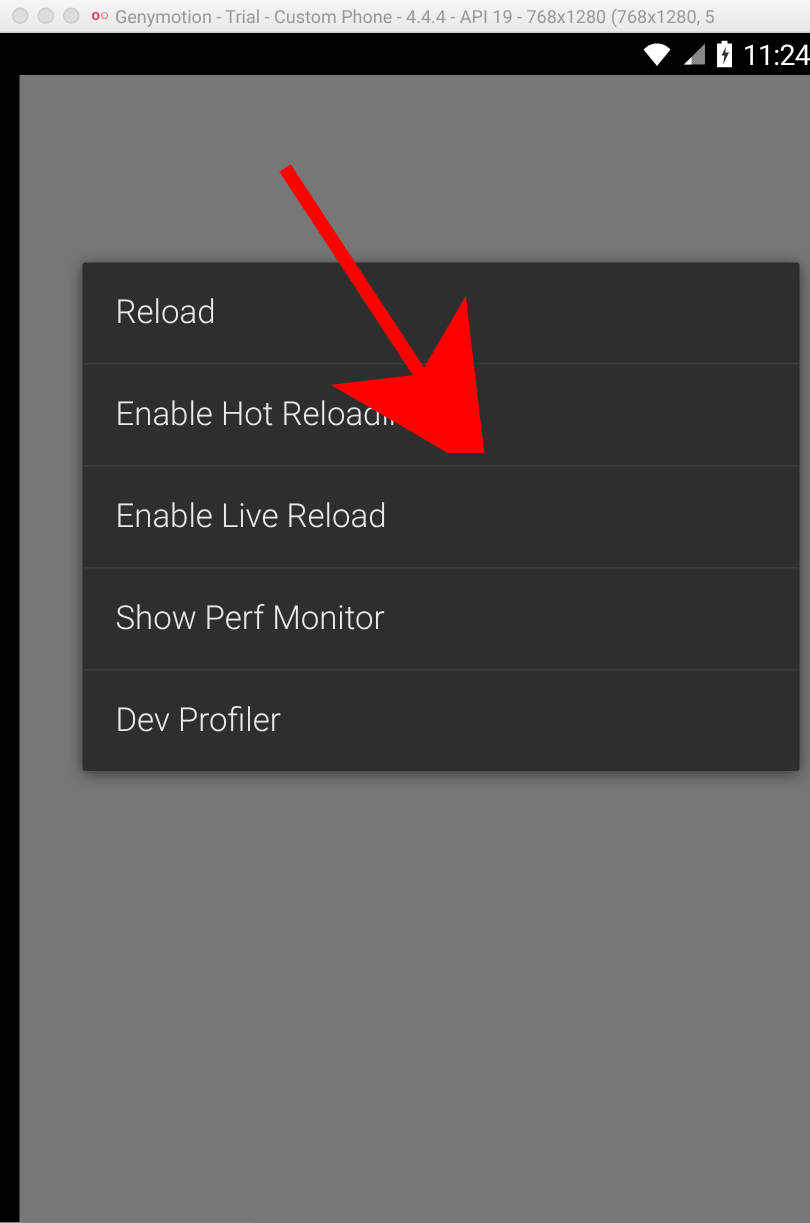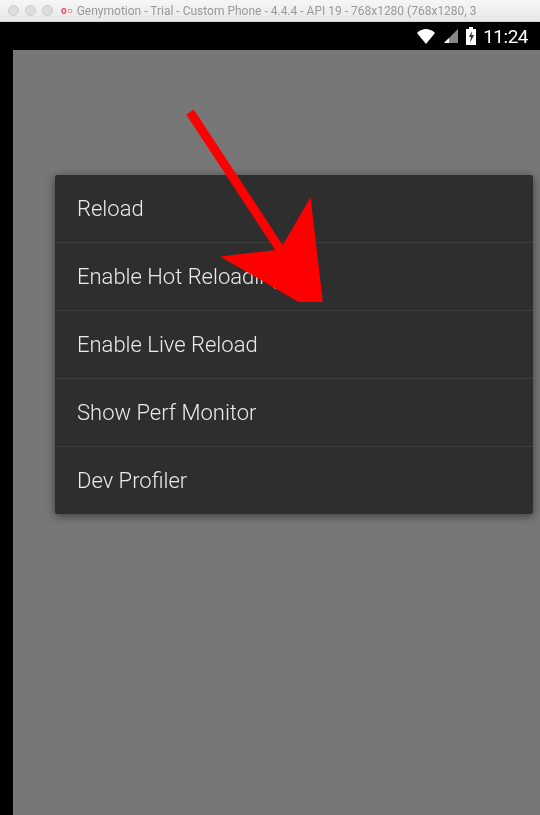--- a/index.html
+++ b/index.html
@@ -49,21 +49,21 @@
       right: 0;
       bottom: 0;
       background: #000;
     }
     .status-bar {
       height: 28px;
       background: #000;
       display: flex;
       justify-content: flex-end;
       align-items: center;
-      padding: 0 12px;
+      padding: 0 0;
       gap: 6px;
       color: #fff;
     }
     .status-bar .time {
       font-size: 19px;
       font-weight: 400;
       letter-spacing: -0.5px;
     }
     .wifi-icon svg, .signal-icon svg, .battery-icon svg { display: block; }
     .phone-content {
@@ -104,21 +104,21 @@
 </head>
 <body>
 
 <div class="mac-titlebar">
   <div class="traffic-lights">
     <div class="traffic-light"></div>
     <div class="traffic-light"></div>
     <div class="traffic-light"></div>
   </div>
   <span class="geny-icon">o○</span>
-  <span class="titlebar-text">Genymotion - Trial - Custom Phone - 4.4.4 - API 19 - 768x1280 (768x1280, 3</span>
+  <span class="titlebar-text">Genymotion - Trial - Custom Phone - 4.4.4 - API 19 - 768x1280 (768x1280, 5</span>
 </div>
 
 <div class="device-area">
   <div class="status-bar">
     <span class="wifi-icon">
       <svg width="22" height="18" viewBox="0 0 22 18">
           <path d="M11 17 L2 6 C5 3 8 2 11 2 C14 2 17 3 20 6 Z" fill="#fff"></path>
         </svg>
     </span>
     <span class="signal-icon">

